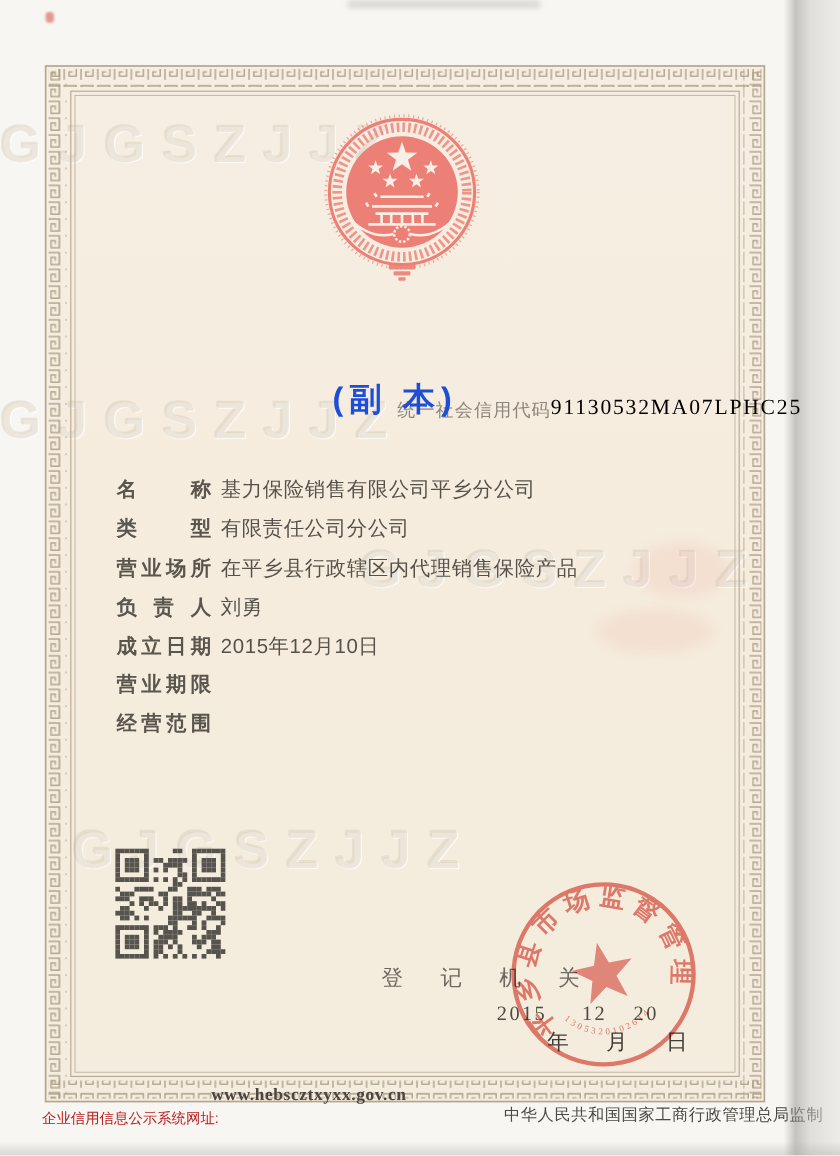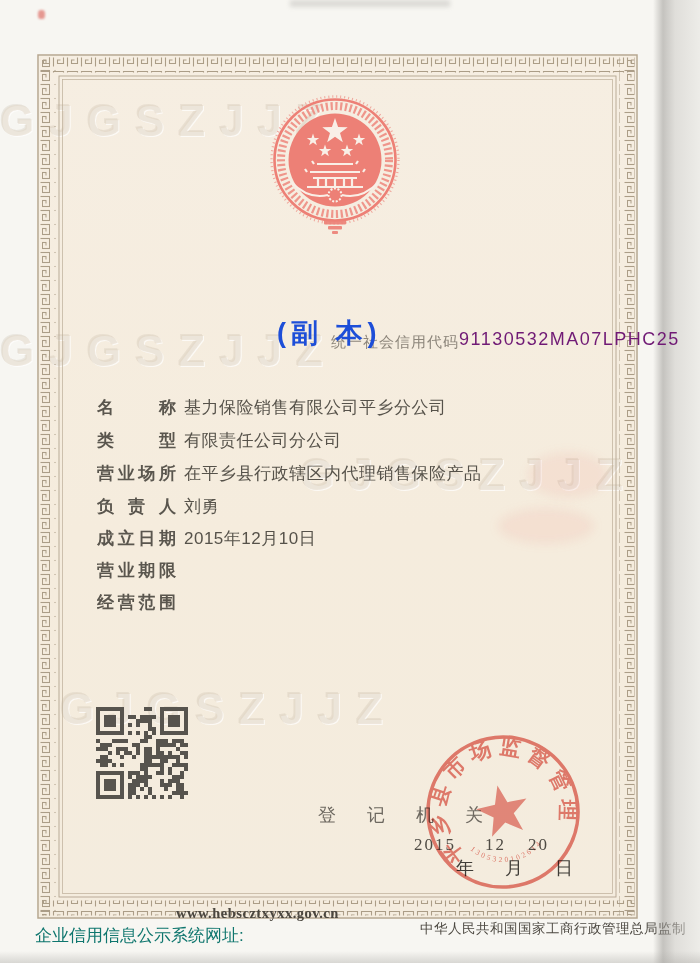--- a/index.html
+++ b/index.html
@@ -66,22 +66,22 @@
     position:absolute;left:277px;top:315px;
     font-size:27px;font-weight:bold;color:#1d4ed8;letter-spacing:5px;
     z-index:3;
   }
   .credit-label{
     position:absolute;left:331px;top:333px;
     font-size:15px;color:#8d867b;letter-spacing:1px;z-index:2;
   }
   .credit-code{
     position:absolute;left:459px;top:329px;
-    font-family:Liberation Sans, sans-serif;
-    font-size:18px;color:#701a75;letter-spacing:1.5px;z-index:2;
+    font-family:Liberation Serif, serif;
+    font-size:18px;color:#000000;letter-spacing:1.5px;z-index:2;
   }
 
   
   .field-label{
     position:absolute;left:97px;width:79px;
     font-size:17px;font-weight:bold;color:#5a564e;
     text-align:justify;text-align-last:justify;
     white-space:nowrap;overflow:hidden;
   }
   .field-value{
@@ -112,21 +112,21 @@
   .date-unit.y{left:456px;} .date-unit.m{left:505px;} .date-unit.d{left:555px;}
 
   
   .site-url{
     position:absolute;left:176px;top:905px;
     font-family:"Liberation Serif","DejaVu Serif",serif;
     font-weight:bold;font-size:14.5px;color:#4a463f;letter-spacing:0.5px;z-index:4;
   }
   .site-label{
     position:absolute;left:35px;top:924px;
-    font-size:17px;color:#0f766e;
+    font-size:12px;color:#b91c1c;
   }
   .issuer{
     position:absolute;left:420px;top:920px;
     font-size:13.5px;color:#4d4942;letter-spacing:0.5px;
   }
 </style>
 </head>
 <body>
 
 <div class="scan">

